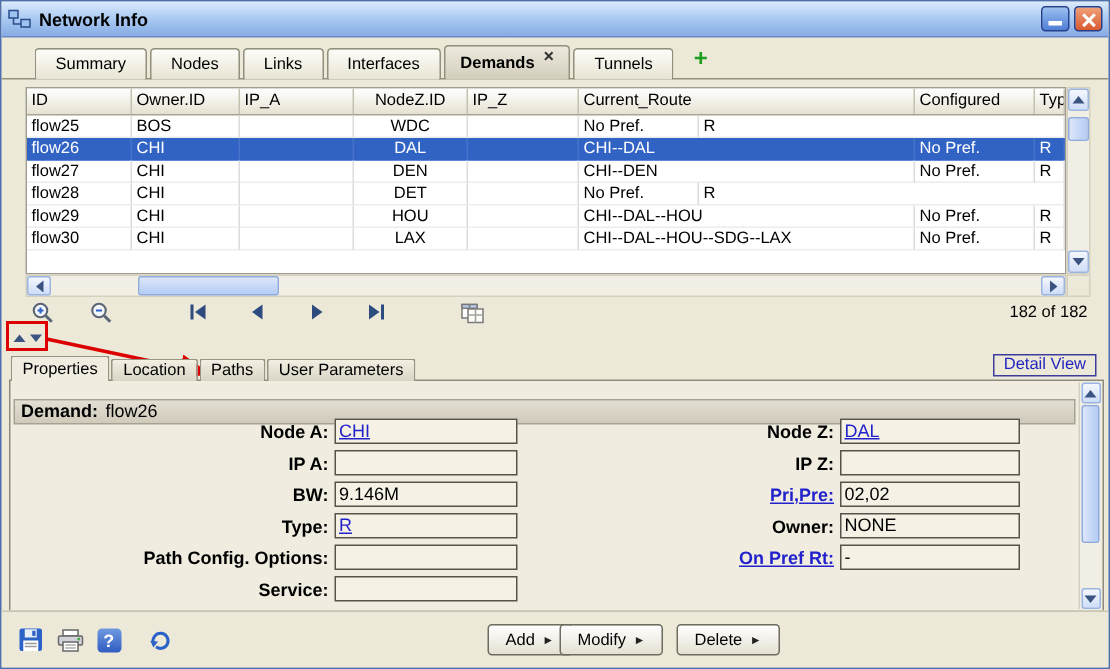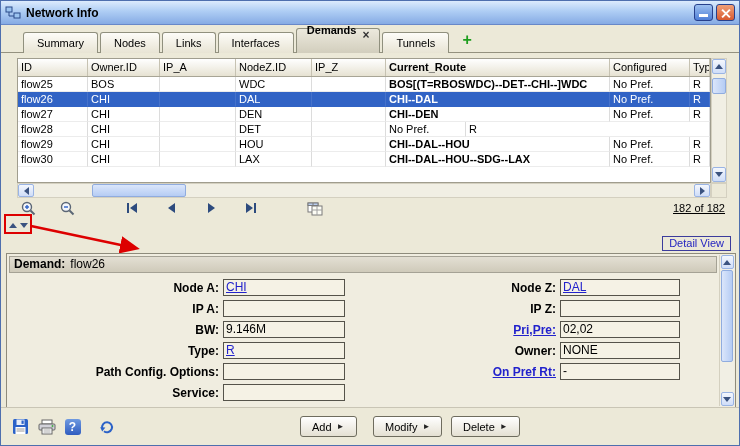--- a/index.html
+++ b/index.html
@@ -20,69 +20,69 @@
   .tb-min { background: linear-gradient(#9cc0f0, #4f7ed6); }
   .tb-min::after { content: ""; position: absolute; left: 4px; bottom: 3px; width: 9px; height: 3px; background: #fff; }
   .tb-close { background: linear-gradient(#f0a078, #d85a30); }
   .tb-close::before, .tb-close::after { content: ""; position: absolute; left: 8px; top: 3px; width: 2px; height: 11px; background: #fff; }
   .tb-close::before { transform: rotate(45deg); } .tb-close::after { transform: rotate(-45deg); }
   
   .tab-baseline { position: absolute; top: 51px; left: 0; width: 100%; height: 1px; background: #94917f; }
   .tabstrip { position: absolute; top: 29px; left: 22px; right: 7px; height: 23px; display: flex; align-items: flex-end; }
   .tab { height: 21px; line-height: 20px; padding: 0 13px; background: linear-gradient(#fdfcf8, #e8e4d4);
          border: 1px solid #90907e; border-bottom: none; border-radius: 3px 3px 0 0; margin-right: 2px; white-space: nowrap; cursor: pointer; }
-  .tab.active { height: 23px; line-height: 22px; font-weight: bold; background: linear-gradient(#ece9dd, #d2cebd); z-index: 2; display: flex; align-items: flex-end; gap: 6px; padding: 12px 10px; }
+  .tab.active { height: 23px; line-height: 22px; font-weight: bold; background: linear-gradient(#ece9dd, #d2cebd); z-index: 2; display: flex; align-items: flex-start; gap: 6px; padding: 0 10px; }
   .tab-x { font-weight: bold; color: #333; font-size: 12px; cursor: pointer; line-height: 12px; }
   .plus-btn { width: 20px; height: 20px; margin-left: 6px; margin-bottom: 2px; color: #1e9e1e; font-weight: bold; font-size: 16px; text-align: center; line-height: 18px; cursor: pointer; }
   
   .table-area { position: absolute; left: 16px; top: 57px; width: 694px; height: 125px; background: #fff; border: 1px solid #a09d8e; overflow: hidden; }
   .thead { display: flex; height: 18px; background: linear-gradient(#ffffff, #e6e2d2); border-bottom: 1px solid #a8a596; }
   .th { border-right: 1px solid #c6c2b2; padding: 2px 3px 0 3px; white-space: nowrap; overflow: hidden; cursor: pointer; }
   .trow { display: flex; height: 15px; line-height: 14px; cursor: pointer; }
   .td { border-right: 1px solid #dcdcdc; border-bottom: 1px solid #ececec; padding: 0 3px; white-space: nowrap; overflow: hidden; }
   .trow.selected { background: #3163c5; color: #fff; }
   .trow.selected .td { border-right-color: #4672ca; border-bottom-color: #3163c5; }
-  .c0 { width: 70px; } .c1 { width: 72px; } .c2 { width: 76px; } .c3 { width: 76px; }
-  .c4 { width: 74px; } .c5 { width: 224px; font-weight: bold; } .c6 { width: 80px; } .c7 { flex: 1; }
+  .c0 { width: 70px; } .c1 { width: 72px; } .c2 { width: 76px; } .c3 { width: 76px; text-align: center; }
+  .c4 { width: 74px; } .c5 { width: 224px; } .c6 { width: 80px; } .c7 { flex: 1; }
   
   .tri { width: 0; height: 0; }
   .tri-up    { border-left: 4px solid transparent; border-right: 4px solid transparent; border-bottom: 5px solid #3b5380; }
   .tri-down  { border-left: 4px solid transparent; border-right: 4px solid transparent; border-top: 5px solid #3b5380; }
   .tri-left  { border-top: 4px solid transparent; border-bottom: 4px solid transparent; border-right: 5px solid #3b5380; }
   .tri-right { border-top: 4px solid transparent; border-bottom: 4px solid transparent; border-left: 5px solid #3b5380; }
   .sb-btn { background: linear-gradient(#f4f7fd, #cfddf8); border: 1px solid #9ab4e4; border-radius: 2px;
             display: flex; align-items: center; justify-content: center; cursor: pointer; }
   .vscroll { position: absolute; left: 710px; top: 57px; width: 16px; height: 125px; background: #f1efe4; border: 1px solid #d4d0c0; }
   .vscroll .sb-btn { width: 14px; height: 15px; }
   .vs-track { position: relative; height: 93px; }
   .vs-thumb { position: absolute; left: 0; width: 14px; background: linear-gradient(90deg, #dbe6fb, #b5ccf4); border: 1px solid #90acdf; border-radius: 2px; cursor: grab; }
   .hscroll { position: absolute; left: 16px; top: 182px; width: 694px; height: 15px; background: #f1efe4; border: 1px solid #d4d0c0; display: flex; }
   .hscroll .sb-btn { width: 16px; height: 13px; }
   .hs-track { position: relative; flex: 1; }
   .hs-thumb { position: absolute; top: 0; height: 13px; background: linear-gradient(#dbe6fb, #b5ccf4); border: 1px solid #90acdf; border-radius: 2px; cursor: grab; }
   .sb-corner { position: absolute; left: 710px; top: 182px; width: 16px; height: 15px; background: #ece9d8; border: 1px solid #d4d0c0; }
   
-  .toolbar { position: absolute; left: 18px; top: 198px; right: 14px; height: 18px; display: flex; align-items: center; gap: 20px; text-decoration: underline; }
+  .toolbar { position: absolute; left: 18px; top: 198px; right: 14px; height: 18px; display: flex; align-items: center; gap: 20px; }
   .tool-btn { width: 19px; height: 18px; display: flex; align-items: center; justify-content: center; cursor: pointer; }
   .tool-gap { width: 6px; }
   .rec-count { margin-left: auto; font-size: 11px; }
   
   .split-ctl { position: absolute; left: 8px; top: 219px; width: 19px; height: 11px; display: flex; gap: 3px; align-items: center; justify-content: center; cursor: pointer; }
   .ann-box { position: absolute; left: 3px; top: 213px; width: 28px; height: 20px; border: 2px solid #dd0000; pointer-events: none; }
   .ann-arrow { position: absolute; left: 26px; top: 218px; pointer-events: none; }
   
   .dtabs { position: absolute; left: 6px; top: 236px; height: 17px; display: flex; align-items: flex-end; z-index: 3; }
   .dtab { height: 15px; line-height: 14px; padding: 0 7px; background: linear-gradient(#f2efe3, #d9d5c5);
           border: 1px solid #989484; border-bottom: none; border-radius: 2px 2px 0 0; margin-right: 1px; white-space: nowrap; cursor: pointer; }
   .dtab.active { height: 17px; line-height: 16px; background: #f0ede0; }
   .detail-view { position: absolute; right: 8px; top: 235px; height: 15px; line-height: 13px; padding: 0 6px;
                  border: 1px solid #3c3c9c; color: #2424c0; cursor: pointer; background: #ece9d8; z-index: 3; }
   
   .panel { position: absolute; left: 5px; top: 252px; width: 730px; height: 155px; background: #f0ede0; border: 1px solid #8e8b7c; }
-  .panel-header { position: absolute; left: 2px; top: 2px; right: 18px; height: 17px; line-height: 15px;
+  .panel-header { position: absolute; left: 2px; top: 12px; right: 18px; height: 17px; line-height: 15px;
                   background: linear-gradient(#e3dfd3, #cfcaba); border: 1px solid #a5a295; padding: 0 4px; font-size: 12px; }
   .ph-label { font-weight: bold; }
   .ph-value { margin-left: 5px; }
   .pscroll { position: absolute; top: 1px; right: 1px; width: 15px; bottom: 1px; background: #f1efe4; border-left: 1px solid #d4d0c0; }
   .pscroll .sb-btn { width: 13px; height: 14px; margin: 0 auto; }
   .ps-track { position: relative; height: 123px; }
   .ps-thumb { position: absolute; left: 1px; width: 12px; background: linear-gradient(90deg, #dbe6fb, #b5ccf4); border: 1px solid #90acdf; border-radius: 2px; cursor: grab; }
   .form { position: absolute; left: 3px; top: 23px; right: 18px; bottom: 1px; overflow: hidden; }
   .form-row { display: flex; height: 21px; align-items: center; }
   .f-label { width: 213px; text-align: right; font-weight: bold; font-size: 12px; padding-right: 4px; white-space: nowrap; overflow: hidden; }
@@ -142,21 +142,20 @@
       <div class="th c5">Current_Route</div>
       <div class="th c6">Configured</div>
       <div class="th c7">Typ</div>
     </div>
     <div class="trow">
       <div class="td c0">flow25</div>
       <div class="td c1">BOS</div>
       <div class="td c2"></div>
       <div class="td c3">WDC</div>
       <div class="td c4"></div>
-      <div class="td c5">BOS[(T=RBOSWDC)--DET--CHI--]WDC</div>
       <div class="td c6">No Pref.</div>
       <div class="td c7">R</div>
     </div>
     <div class="trow selected">
       <div class="td c0">flow26</div>
       <div class="td c1">CHI</div>
       <div class="td c2"></div>
       <div class="td c3">DAL</div>
       <div class="td c4"></div>
       <div class="td c5">CHI--DAL</div>
@@ -289,20 +288,26 @@
   <div class="ann-box"></div>
   <svg class="ann-arrow" width="130" height="40" viewBox="0 0 130 40">
     <defs>
       <marker id="arrhead" markerWidth="9" markerHeight="8" refX="6" refY="3.5" orient="auto">
         <path d="M0,0 L8,3.5 L0,7 z" fill="#dd0000"></path>
       </marker>
     </defs>
     <line x1="4" y1="7" x2="108" y2="29" stroke="#dd0000" stroke-width="2.5" marker-end="url(#arrhead)"></line>
   </svg>
 
+  <div class="dtabs">
+    <div class="dtab active"><span>Properties</span></div>
+    <div class="dtab"><span>Location</span></div>
+    <div class="dtab"><span>Paths</span></div>
+    <div class="dtab"><span>User Parameters</span></div>
+  </div>
   <div class="detail-view">Detail View</div>
 
   <div class="panel">
     <div class="panel-header">
       <span class="ph-label">Demand:</span><span class="ph-value">flow26</span>
     </div>
     <div class="form">
       <div class="form-row">
         <div class="f-label">Node A:</div>
         <div class="f-field"><span class="link">CHI</span></div>
@@ -378,21 +383,21 @@
       <div class="ficon">
         <div class="help-box">?</div>
       </div>
       <div class="ficon gap">
         <svg width="16" height="16" viewBox="0 0 16 16">
           <path d="M3.2 9.5 A5 5 0 1 1 5 12.2" fill="none" stroke="#2b62c8" stroke-width="2"></path>
           <polygon points="1.2,8.2 6.4,8.6 3.2,12.6" fill="#2b62c8"></polygon>
         </svg>
       </div>
     </div>
-    <div class="fbtn" style="left:299px;">
+    <div class="fbtn" style="left:324px;">
       <span>Add</span>
       <span class="btn-arrow">►</span>
     </div>
     <div class="fbtn" style="left:372px;">
       <span>Modify</span>
       <span class="btn-arrow">►</span>
     </div>
     <div class="fbtn" style="left:450px;">
       <span>Delete</span>
       <span class="btn-arrow">►</span>

